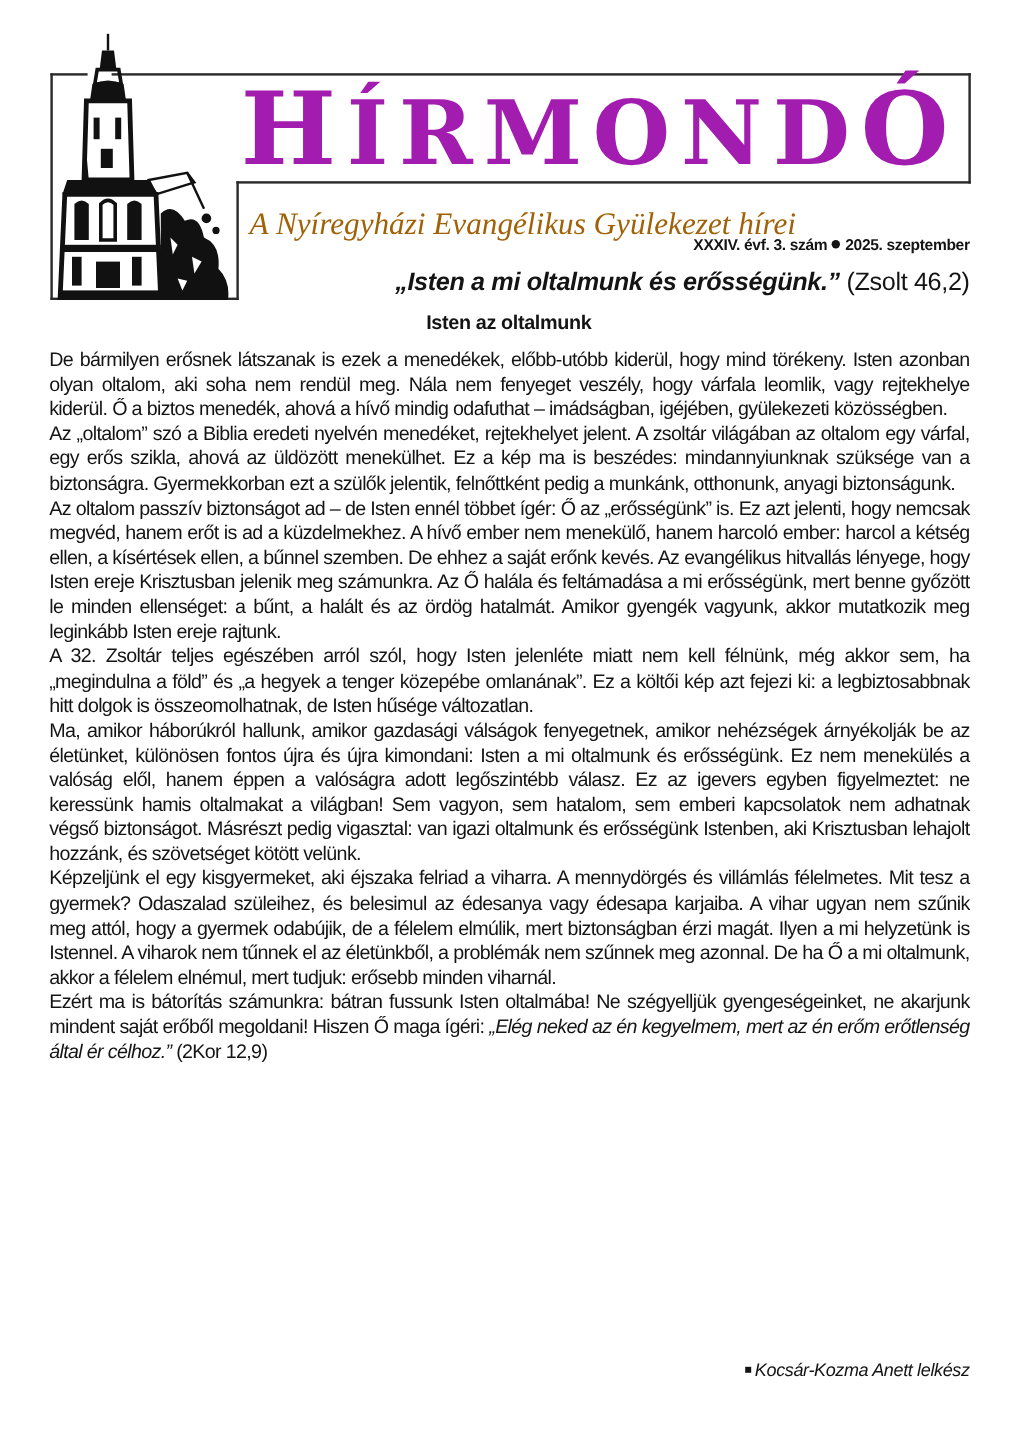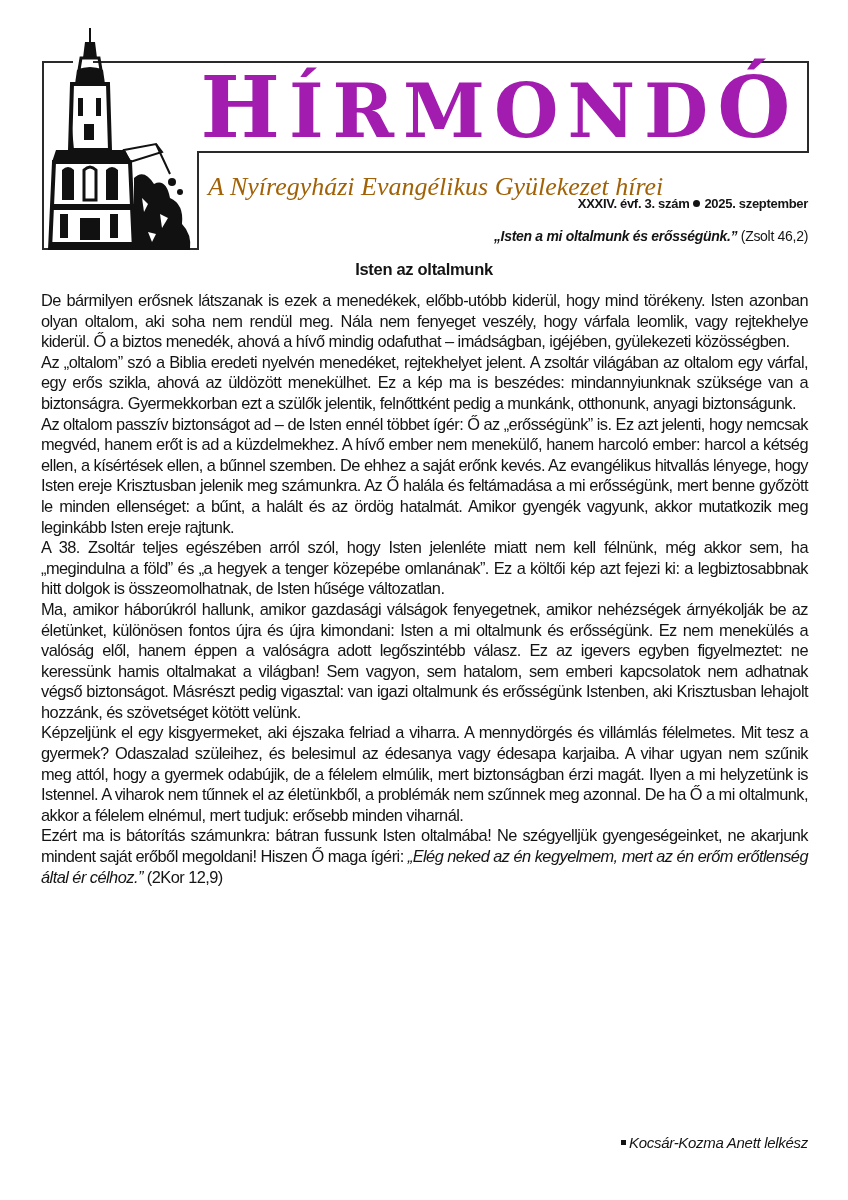--- a/index.html
+++ b/index.html
@@ -21,21 +21,21 @@
     font-family: "Liberation Serif", serif; font-style: italic;
     font-size: 26px; line-height: 30px; color: #a16207; white-space: nowrap; margin-top: 16px;
   }
   .issue-line {
     position: absolute; right: 40px; top: 193px;
     font-size: 13px; font-weight: bold; line-height: 22px; white-space: nowrap; letter-spacing: -0.3px;
   }
   .issue-line .dot { display: inline-block; width: 7px; height: 7px; border-radius: 50%; background: #141414; margin: 0 4px 2px 4px; vertical-align: middle; }
   .motto-line {
     position: absolute; right: 40px; top: 225px;
-    font-size: 14px; line-height: 22px; white-space: nowrap; letter-spacing: -0.3px;
+    font-size: 21px; line-height: 22px; white-space: nowrap; letter-spacing: -0.3px;
   }
   .motto-line .motto { font-weight: bold; font-style: italic; }
 
   .article-title {
     position: absolute; left: 0; width: 848px; top: 258px; text-align: center;
     font-size: 16.5px; font-weight: bold; line-height: 22px; letter-spacing: -0.3px;
   }
 
   .body-text {
     position: absolute; left: 41px; top: 290px; width: 767px;
@@ -106,19 +106,19 @@
 <div class="issue-line"><span>XXXIV. évf. 3. szám</span><span class="dot"></span><span>2025. szeptember</span></div>
 
 <div class="motto-line"><span class="motto">„Isten a mi oltalmunk és erősségünk.”</span> <span>(Zsolt 46,2)</span></div>
 
 <div class="article-title">Isten az oltalmunk</div>
 
 <div class="body-text">
   <p class="last-left">De bármilyen erősnek látszanak is ezek a menedékek, előbb-utóbb kiderül, hogy mind törékeny. Isten azonban olyan oltalom, aki soha nem rendül meg. Nála nem fenyeget veszély, hogy várfala leomlik, vagy rejtekhelye kiderül. Ő a biztos menedék, ahová a hívő mindig odafuthat – imádságban, igéjében, gyülekezeti közösségben.</p>
   <p class="last-left">Az „oltalom” szó a Biblia eredeti nyelvén menedéket, rejtekhelyet jelent. A zsoltár világában az oltalom egy várfal, egy erős szikla, ahová az üldözött menekülhet. Ez a kép ma is beszédes: mindannyiunknak szüksége van a biztonságra. Gyermekkorban ezt a szülők jelentik, felnőttként pedig a munkánk, otthonunk, anyagi biztonságunk.</p>
   <p class="last-left">Az oltalom passzív biztonságot ad – de Isten ennél többet ígér: Ő az „erősségünk” is. Ez azt jelenti, hogy nemcsak megvéd, hanem erőt is ad a küzdelmekhez. A hívő ember nem menekülő, hanem harcoló ember: harcol a kétség ellen, a kísértések ellen, a bűnnel szemben. De ehhez a saját erőnk kevés. Az evangélikus hitvallás lényege, hogy Isten ereje Krisztusban jelenik meg számunkra. Az Ő halála és feltámadása a mi erősségünk, mert benne győzött le minden ellenséget: a bűnt, a halált és az ördög hatalmát. Amikor gyengék vagyunk, akkor mutatkozik meg leginkább Isten ereje rajtunk.</p>
-  <p class="last-left">A 38. Zsoltár teljes egészében arról szól, hogy Isten jelenléte miatt nem kell félnünk, még akkor sem, ha „megindulna a föld” és „a hegyek a tenger közepébe omlanának”. Ez a költői kép azt fejezi ki: a legbiztosabbnak hitt dolgok is összeomolhatnak, de Isten hűsége változatlan.</p>
+  <p class="last-left">A 32. Zsoltár teljes egészében arról szól, hogy Isten jelenléte miatt nem kell félnünk, még akkor sem, ha „megindulna a föld” és „a hegyek a tenger közepébe omlanának”. Ez a költői kép azt fejezi ki: a legbiztosabbnak hitt dolgok is összeomolhatnak, de Isten hűsége változatlan.</p>
   <p class="last-left">Ma, amikor háborúkról hallunk, amikor gazdasági válságok fenyegetnek, amikor nehézségek árnyékolják be az életünket, különösen fontos újra és újra kimondani: Isten a mi oltalmunk és erősségünk. Ez nem menekülés a valóság elől, hanem éppen a valóságra adott legőszintébb válasz. Ez az igevers egyben figyelmeztet: ne keressünk hamis oltalmakat a világban! Sem vagyon, sem hatalom, sem emberi kapcsolatok nem adhatnak végső biztonságot. Másrészt pedig vigasztal: van igazi oltalmunk és erősségünk Istenben, aki Krisztusban lehajolt hozzánk, és szövetséget kötött velünk.</p>
   <p class="last-left">Képzeljünk el egy kisgyermeket, aki éjszaka felriad a viharra. A mennydörgés és villámlás félelmetes. Mit tesz a gyermek? Odaszalad szüleihez, és belesimul az édesanya vagy édesapa karjaiba. A vihar ugyan nem szűnik meg attól, hogy a gyermek odabújik, de a félelem elmúlik, mert biztonságban érzi magát. Ilyen a mi helyzetünk is Istennel. A viharok nem tűnnek el az életünkből, a problémák nem szűnnek meg azonnal. De ha Ő a mi oltalmunk, akkor a félelem elnémul, mert tudjuk: erősebb minden viharnál.</p>
   <p class="last-left"><span>Ezért ma is bátorítás számunkra: bátran fussunk Isten oltalmába! Ne szégyelljük gyengeségeinket, ne akarjunk mindent saját erőből megoldani! Hiszen Ő maga ígéri: </span><span class="quote-it">„Elég neked az én kegyelmem, mert az én erőm erőtlenség által ér célhoz.”</span><span> (2Kor 12,9)</span></p>
 </div>
 
 <div class="signature"><span class="square"></span><span>Kocsár-Kozma Anett lelkész</span></div>
 
 </body></html>

